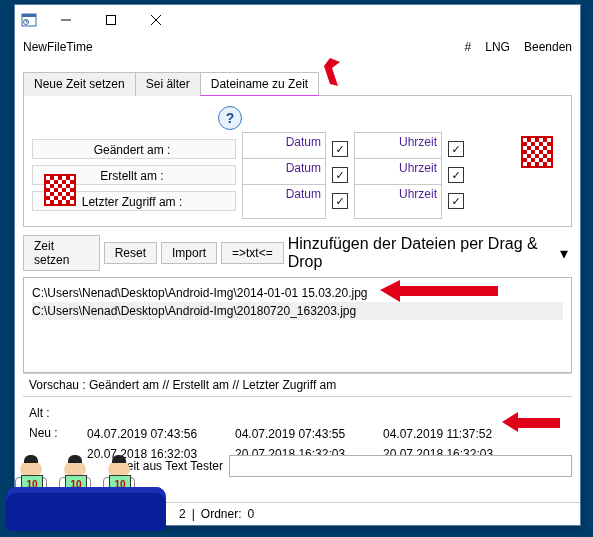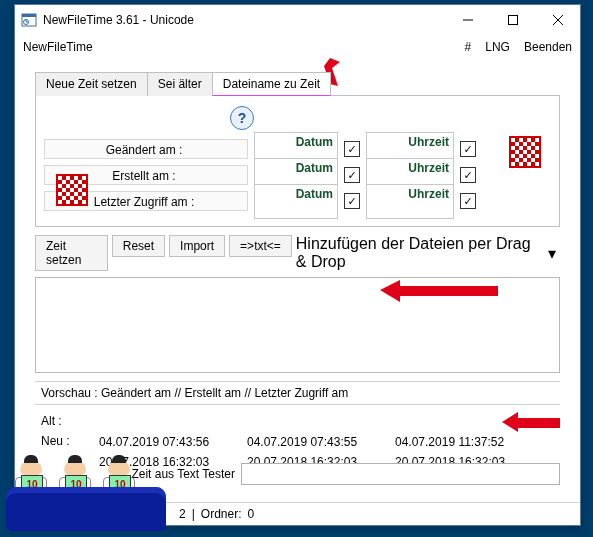--- a/index.html
+++ b/index.html
@@ -49,21 +49,21 @@
 }
 .menubar {
   height: 24px;
   display:flex;
   align-items:center;
   padding: 0 8px;
   justify-content: space-between;
 }
 .menubar-left { font-size:12px; }
 .menubar-right { display:flex; gap:14px; font-size:12px; }
-.content { padding: 6px 20px; }
+.content { padding: 6px 8px; }
 .tabstrip {
   display:flex;
   border-bottom: 1px solid #c0c0c0;
   margin-top:6px;
 }
 .tab {
   padding: 4px 10px;
   background:#f0f0f0;
   border:1px solid #c0c0c0;
   border-bottom:none;
@@ -112,48 +112,47 @@
   background:#fafafa;
   height:20px;
   line-height:20px;
   box-sizing:border-box;
 }
 .date-field, .time-field {
   width:84px;
   height:35px;
   border:1px solid #c8c8c8;
   background:#fff;
-  color:#14532d;
+  color:#4c1d95;
   text-align:right;
   padding:0 4px;
   font-size:12px;
   box-sizing:border-box;
   line-height:18px;
-  font-weight:bold;
 }
 .time-field { width:88px; }
 .chk {
   width:14px; height:14px;
   border:1px solid #333;
   display:inline-flex;
   align-items:center;justify-content:center;
   font-size:11px;
   background:#fff;
 }
 .tool-icon {
   width:28px; height:28px;
   border:2px solid #c00;
   background: repeating-conic-gradient(#c00 0 25%, #fff 0 50%) 0 0/8px 8px;
   position:absolute;
 }
 .tool-icon.left { left:20px; top:78px; }
 .tool-icon.right { right:18px; top:40px; }
 .actionbar {
   display:flex;
-  align-items:flex-start;
+  align-items:center;
   margin-top:8px;
   gap:0;
 }
 .abtn {
   padding:3px 10px;
   border:1px solid #c0c0c0;
   background:#f4f4f4;
   font-size:12px;
   margin-right:4px;
 }
@@ -170,21 +169,21 @@
   margin-top:6px;
   height:82px;
   padding:6px 8px;
   font-size:12px;
   line-height:18px;
   background:#fff;
 }
 .file-row { white-space:nowrap; }
 .file-row.sel { background:#f0f0f0; }
 .preview-hdr {
-  margin-top:8px;
+  margin-top:0;
   padding:4px 6px;
   font-size:12px;
   border-top:1px solid #d0d0d0;
   border-bottom:1px solid #d0d0d0;
 }
 .preview-rows { padding:6px 6px; font-size:12px; }
 .prow { display:flex; gap:18px; height:20px; align-items:center; }
 .plabel { width:40px; text-align:left; }
 .pcell { width:130px;margin-top:42px; }
 .text-tester {
@@ -281,21 +280,20 @@
 
   <div class="titlebar">
     <span class="titlebar-icon">
       <svg viewBox="0 0 16 16">
           <rect x="1" y="2" width="14" height="12" fill="#fff" stroke="#3a6ea5"></rect>
           <rect x="1" y="2" width="14" height="3" fill="#3a6ea5"></rect>
           <circle cx="5" cy="10" r="2.5" fill="none" stroke="#3a6ea5"></circle>
           <path d="M5 10 L5 8 M5 10 L6.5 10" stroke="#3a6ea5"></path>
         </svg>
     </span>
-    <span class="titlebar-text">NewFileTime 3.61 - Unicode</span>
     <div class="win-buttons">
       <div class="win-btn">
         <svg width="10" height="10">
             <path d="M0 5 H10" stroke="#000" stroke-width="1"></path>
           </svg>
       </div>
       <div class="win-btn">
         <svg width="10" height="10">
             <rect x="0.5" y="0.5" width="9" height="9" fill="none" stroke="#000"></rect>
           </svg>
@@ -359,20 +357,22 @@
       <div class="abtn">Reset</div>
       <div class="abtn">Import</div>
       <div class="abtn">=&gt;txt&lt;=</div>
       <div class="drag-label">
         <span>Hinzufügen der Dateien per Drag &amp; Drop</span>
         <span>▾</span>
       </div>
     </div>
 
     <div class="filelist">
+      <div class="file-row">C:\Users\Nenad\Desktop\Android-Img\2014-01-01 15.03.20.jpg</div>
+      <div class="file-row sel">C:\Users\Nenad\Desktop\Android-Img\20180720_163203.jpg</div>
     </div>
 
     <div class="preview-hdr">Vorschau :   Geändert am    //    Erstellt am    //    Letzter Zugriff am</div>
     <div class="preview-rows">
       <div class="prow">
         <span class="plabel">Alt :</span>
         <span class="pcell">04.07.2019 07:43:56</span>
         <span class="pcell">04.07.2019 07:43:55</span>
         <span class="pcell">04.07.2019 11:37:52</span>
       </div>

